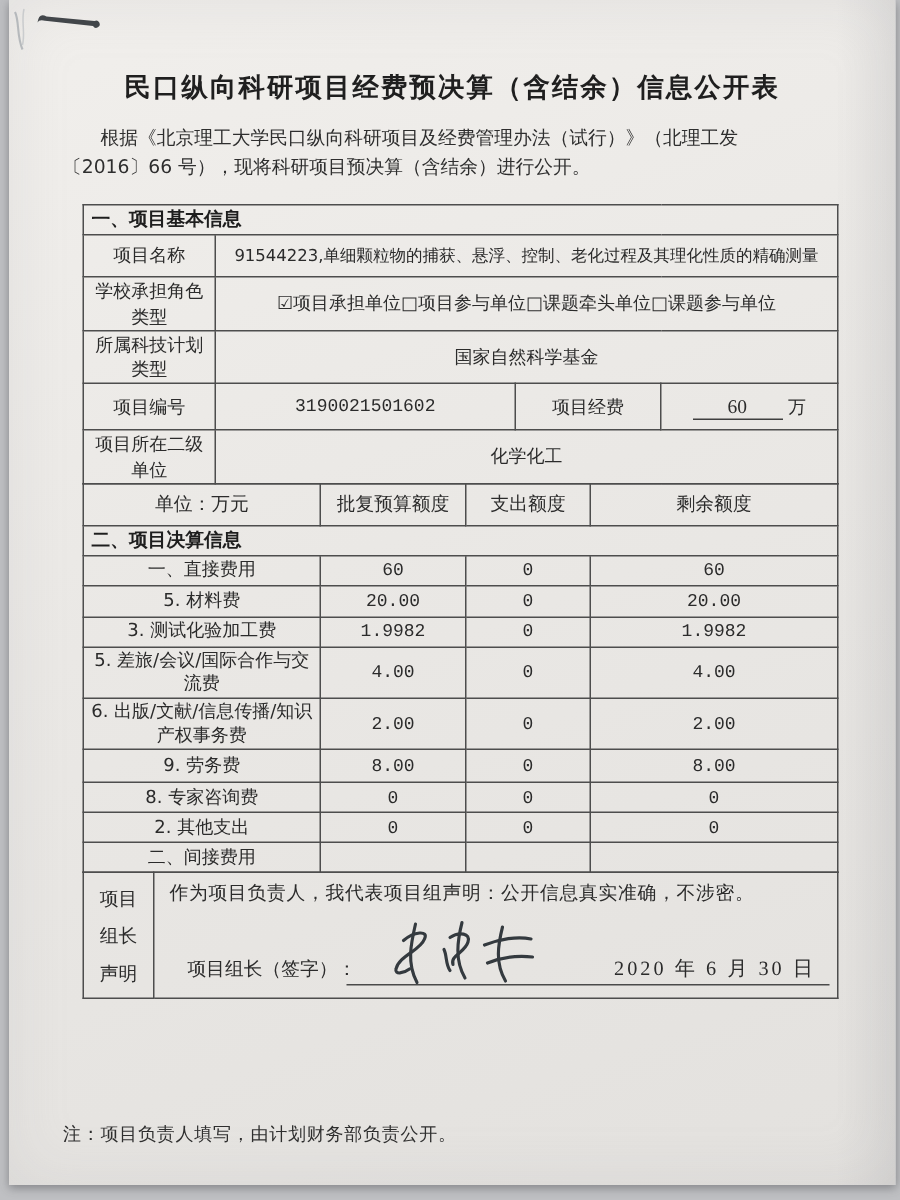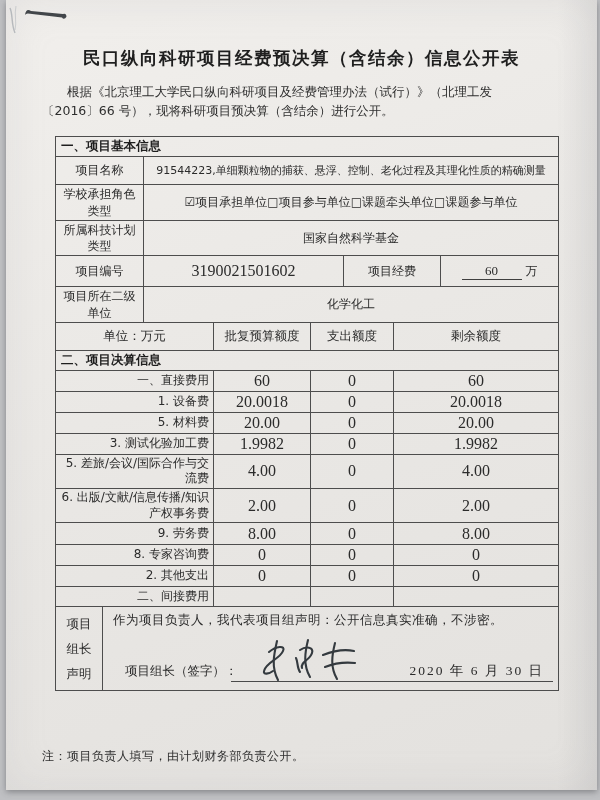--- a/index.html
+++ b/index.html
@@ -26,30 +26,30 @@
   }
   .main-tables{position:absolute;left:49px;top:137px;width:503px;}
   table{border-collapse:collapse;table-layout:fixed;width:503px;margin-top:-1px;}
   td{
     border:1px solid #4d4d4d;font-size:12px;padding:1px 4px;
     vertical-align:middle;overflow:hidden;color:#2b2b2b;
   }
   .sechead{font-weight:bold;font-size:12.5px;text-align:left;padding-left:5px;color:#1e1e1e;}
   .lbl{text-align:center;line-height:1.35;}
   .val{text-align:center;}
-  .num{font-family:Liberation Serif, serif;font-size:16px;text-align:center;}
+  .num{font-family:Liberation Mono, monospace;font-size:12px;text-align:center;}
   .small{font-size:11px;letter-spacing:0;}
   .uline{
     display:inline-block;min-width:52px;text-align:center;
     border-bottom:1px solid #3f3f3f;
     font-family:"Liberation Serif","DejaVu Serif",serif;font-size:13px;
     padding:0 4px;
   }
   .bh{text-align:center;font-size:12.5px;}
-  .blabel{text-align:right;padding-left:4px;line-height:1.3;}
+  .blabel{text-align:center;padding-left:4px;line-height:1.3;}
   .blabel.c{text-align:center;}
   .decl-cell{position:relative;vertical-align:top;padding:0;}
   .decl-label{
     text-align:center;white-space:pre-line;line-height:2.0;font-size:12.5px;
     vertical-align:middle;
   }
   .decl-statement{padding:5px 8px 0 10px;font-size:12.5px;letter-spacing:.5px;}
   .signline{position:absolute;bottom:8px;left:128px;right:5px;border-bottom:1.5px solid #4a4a4a;}
   .signrow-label{position:absolute;bottom:10px;left:22px;font-size:12.5px;}
   .signrow-date{
@@ -138,26 +138,20 @@
         <td class="bh">剩余额度</td>
       </tr>
       <tr style="height:18px">
         <td colspan="4" class="sechead">二、项目决算信息</td>
       </tr>
       <tr style="height:20px">
         <td class="blabel">一、直接费用</td>
         <td class="num">60</td>
         <td class="num">0</td>
         <td class="num">60</td>
-      </tr>
-      <tr style="height:21px">
-        <td class="blabel">1. 设备费</td>
-        <td class="num">20.0018</td>
-        <td class="num">0</td>
-        <td class="num">20.0018</td>
       </tr>
       <tr style="height:21px">
         <td class="blabel">5. 材料费</td>
         <td class="num">20.00</td>
         <td class="num">0</td>
         <td class="num">20.00</td>
       </tr>
       <tr style="height:20px">
         <td class="blabel">3. 测试化验加工费</td>
         <td class="num">1.9982</td>

